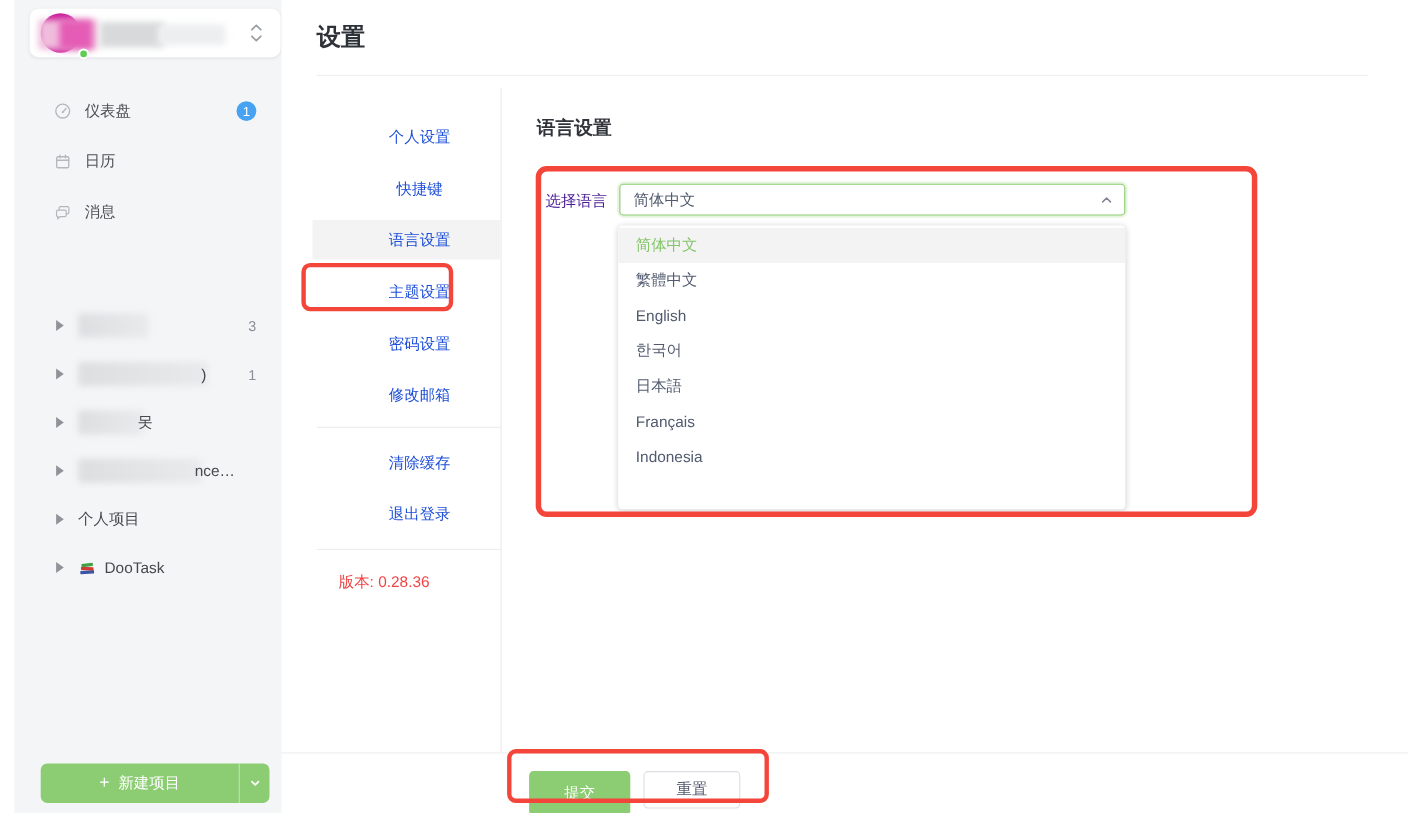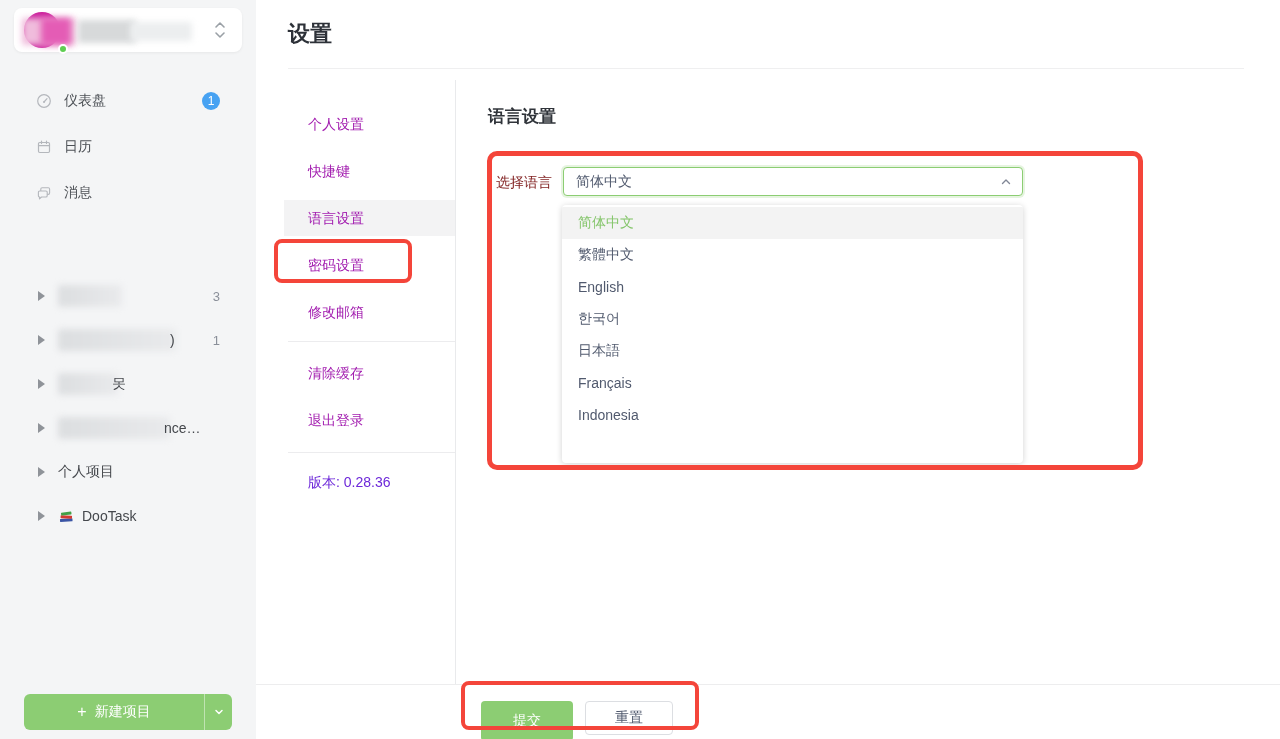--- a/index.html
+++ b/index.html
@@ -1,21 +1,21 @@
 <!DOCTYPE html>
 <html><head>
 <meta charset="utf-8">
 <style>
   * { margin:0; padding:0; box-sizing:border-box; }
   html,body { width:1280px; height:739px; overflow:hidden; }
   body { font-family:"Liberation Sans","DejaVu Sans",sans-serif; font-size:14px; color:#515a6e; background:#fff; }
   .screen { position:relative; width:1280px; height:739px; overflow:hidden; background:#fff; }
 
   
-  .sidebar { position:absolute; left:0; top:0; width:256px; height:739px; background:#f4f5f6; }
+  .sidebar { position:absolute; left:13px; top:0; width:256px; height:739px; background:#f4f5f6; }
   .user-card { position:absolute; left:14px; top:8px; width:228px; height:44px; background:#fff; border-radius:8px; box-shadow:0 1px 3px rgba(0,0,0,.06); cursor:pointer; }
   .avatar { position:absolute; left:10px; top:4px; width:36px; height:36px; border-radius:50%; background:#cb1d9b; }
   .online-dot { position:absolute; left:44px; top:36px; width:10px; height:10px; border-radius:50%; background:#5fce52; border:2px solid #fff; z-index:3; }
   .blurbar { position:absolute; filter:blur(3px); border-radius:2px; }
   .bb1 { left:8px; top:10px; width:54px; height:27px; background:#f0bcdc; z-index:2; }
   .bb2 { left:27px; top:10px; width:30px; height:27px; background:#e45cb5; z-index:2; }
   .bb3 { left:64px; top:12px; width:58px; height:23px; background:#d7d9da; z-index:2; }
   .bb4 { left:116px; top:14px; width:62px; height:19px; background:#eceeef; z-index:2; }
   .card-caret { position:absolute; right:14px; top:10px; width:16px; height:24px; }
 
@@ -39,30 +39,30 @@
   .np-caret { width:28px; border:none; background:transparent; border-left:1px solid rgba(255,255,255,.45); display:flex; align-items:center; justify-content:center; cursor:pointer; }
 
   
   .main { position:absolute; left:256px; top:0; width:1024px; height:739px; background:#fff; }
   .page-title { position:absolute; left:32px; top:19px; font-size:22px; font-weight:700; color:#2d3138; }
   .hdr-divider { position:absolute; left:32px; right:36px; top:68px; height:1px; background:#efeff0; }
   .v-divider { position:absolute; left:199px; top:80px; bottom:55px; width:1px; background:#e9eaec; }
   .footer-divider { position:absolute; left:0; right:0; top:684px; height:1px; background:#ededee; }
 
   .settings-menu { position:absolute; left:32px; top:101px; width:167px; }
-  .menu-item { position:relative; height:47px; display:flex; align-items:center; padding-left:20px; color:#a21caf; cursor:pointer; }
+  .menu-item { position:relative; height:47px; display:flex; align-items:center; padding-left:20px; color:#1d4ed8; cursor:pointer;justify-content:center; }
   .menu-item.active::before { content:""; position:absolute; left:-4px; right:0; top:5px; bottom:6px; background:#f3f3f4; z-index:0; }
   .menu-item span { position:relative; z-index:1; }
   .menu-divider { height:1px; background:#ececee; }
   .md-1 { margin-top:5px; margin-bottom:8px; }
   .md-2 { margin-top:8px; margin-bottom:6px; }
-  .menu-version { height:47px; display:flex; align-items:center; padding-left:20px; color:#6d28d9; cursor:default; }
+  .menu-version { height:47px; display:flex; align-items:center; padding-left:20px; color:#ef4444; cursor:default; }
 
   .content-heading { position:absolute; left:232px; top:105px; font-size:17px; font-weight:700; color:#30343a; }
-  .form-label { position:absolute; left:240px; top:174px; color:#7f1d1d; }
+  .form-label { position:absolute; left:240px; top:174px; color:#4c1d95; }
   .lang-select { position:absolute; left:307px; top:167px; width:460px; height:29px; background:#fff; border:1px solid #8ccd73; border-radius:4px; box-shadow:0 0 0 2px rgba(140,205,115,.22); display:flex; align-items:center; padding:0 28px 0 12px; cursor:pointer; }
   .lang-select .sel-value { color:#515a6e; }
   .sel-caret { position:absolute; right:9px; top:7px; width:14px; height:14px; }
 
   .dropdown { position:absolute; left:306px; top:205px; width:461px; height:258px; background:#fff; border-radius:4px; box-shadow:0 1px 6px rgba(0,0,0,.18); padding-top:2px; overflow:hidden; z-index:5; }
   .dd-option { height:32px; display:flex; align-items:center; padding-left:16px; color:#515a6e; cursor:pointer; }
   .dd-option.selected { color:#84c56a; background:#f3f3f3; }
 
   .footer-btns { position:absolute; left:0; top:701px; width:1024px; }
   .btn-submit { position:absolute; left:225px; top:0; width:92px; height:40px; background:#8ccd73; color:#fff; border:none; border-radius:4px; font-size:14px; font-family:inherit; cursor:pointer; }
@@ -200,20 +200,23 @@
       <div class="menu-item">
           <span>个人设置</span>
         </div>
       <div class="menu-item">
           <span>快捷键</span>
         </div>
       <div class="menu-item active">
           <span>语言设置</span>
         </div>
       <div class="menu-item">
+          <span>主题设置</span>
+        </div>
+      <div class="menu-item">
           <span>密码设置</span>
         </div>
       <div class="menu-item">
           <span>修改邮箱</span>
         </div>
       <div class="menu-divider md-1"></div>
       <div class="menu-item">
           <span>清除缓存</span>
         </div>
       <div class="menu-item">

